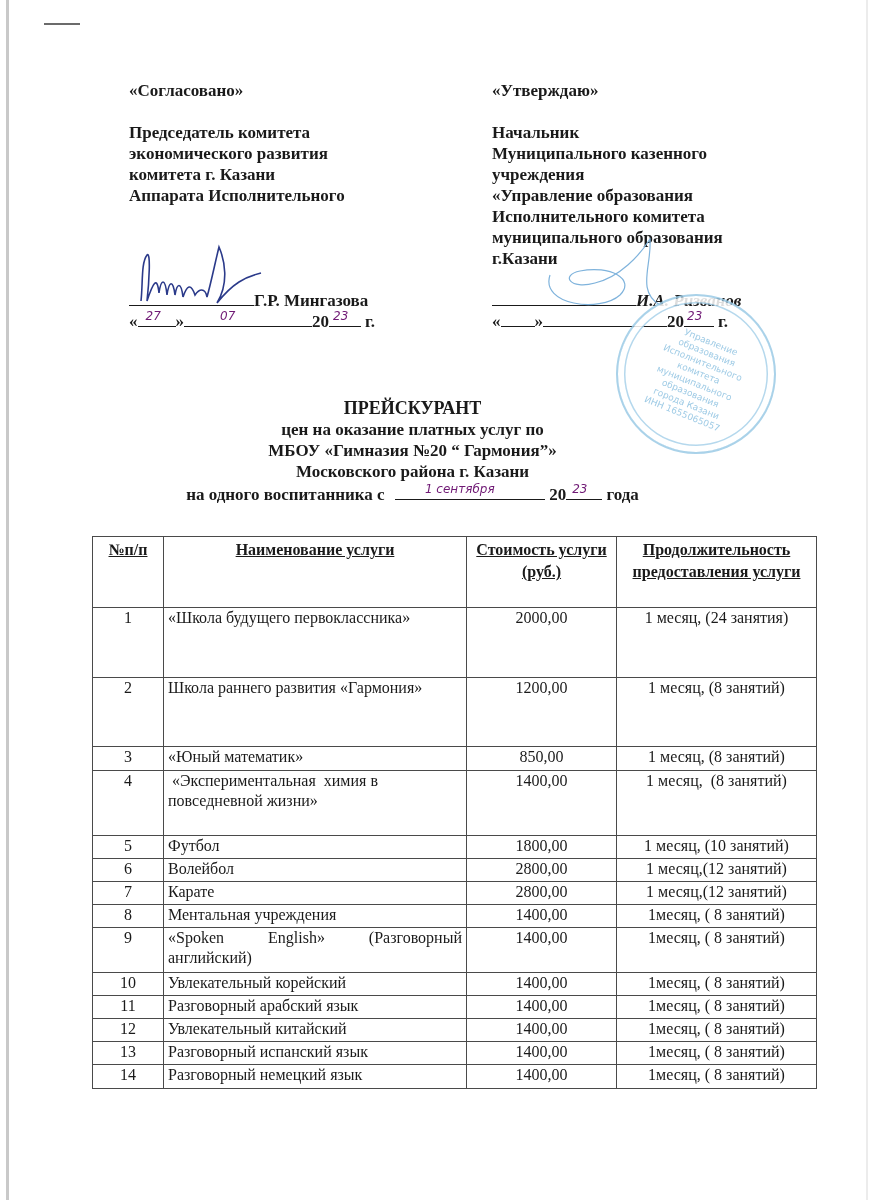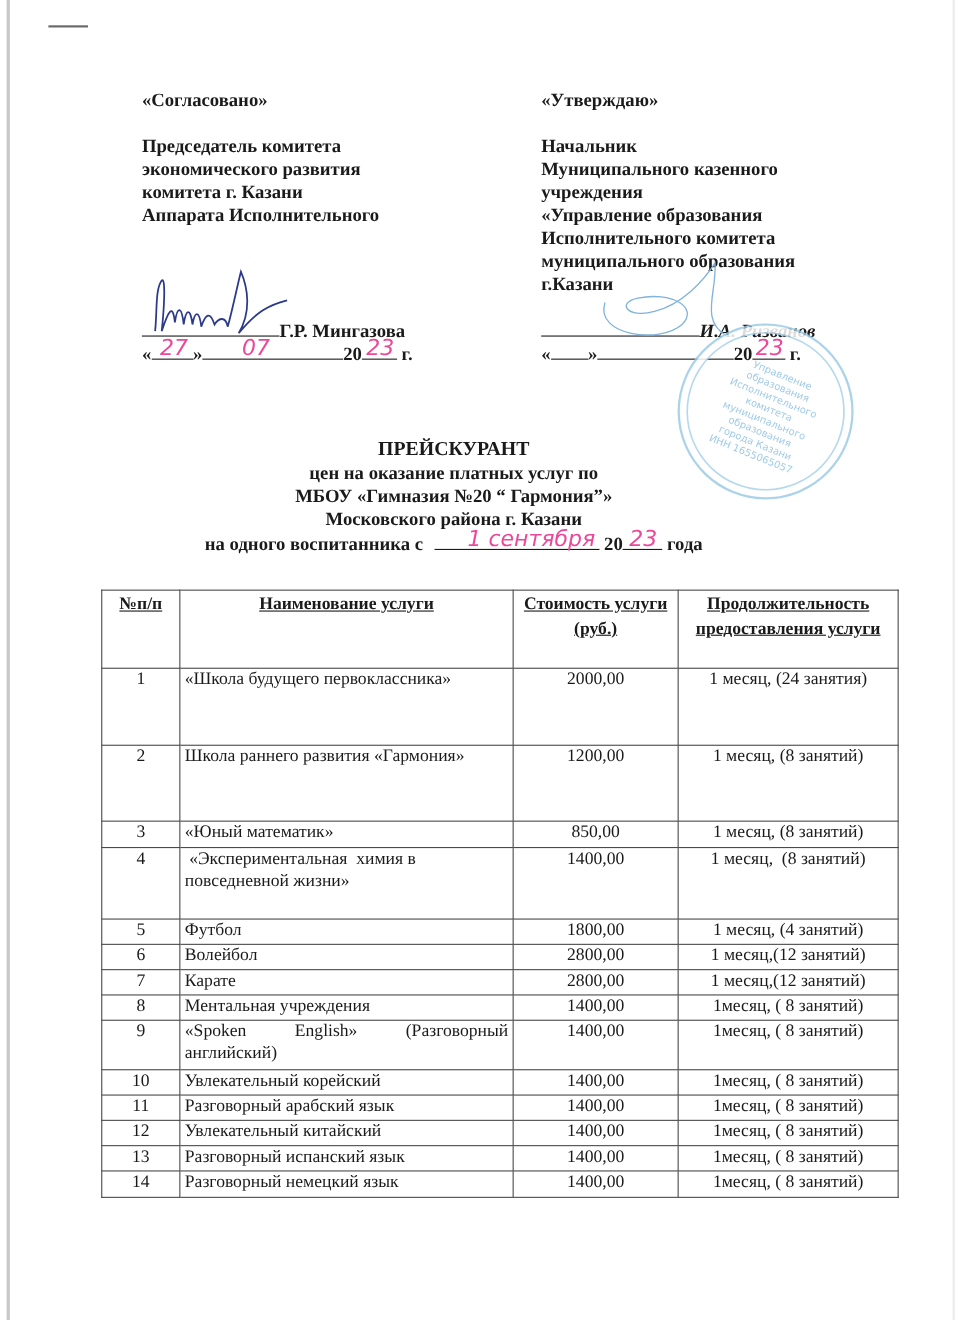--- a/index.html
+++ b/index.html
@@ -16,21 +16,21 @@
     .approval { position: absolute; font-weight: bold; font-size: 17px; line-height: 21px; }
     .approval .heading { margin-bottom: 21px; }
     .approval .line { white-space: nowrap; }
     .left-block { left: 129px; top: 80px; width: 300px; }
     .right-block { left: 492px; top: 80px; width: 340px; }
 
     .sig-row { position: absolute; font-weight: bold; font-size: 17px; line-height: 21px; white-space: nowrap; }
     .uline { display: inline-block; border-bottom: 1.5px solid #1a1a1a; height: 17px; vertical-align: baseline; position: relative; }
     .handwrite {
       font-family: "DejaVu Sans", sans-serif; font-style: italic; font-weight: normal;
-      color: #ec4899; font-size: 20px; position: absolute; bottom: -1px; white-space: nowrap;
+      color: #701a75; font-size: 12px; position: absolute; bottom: -1px; white-space: nowrap;
     }
 
     .signature-left { position: absolute; left: 133px; top: 243px; width: 130px; height: 65px; }
     .signature-right { position: absolute; left: 540px; top: 235px; width: 150px; height: 80px; }
 
     .stamp {
       position: absolute; left: 616px; top: 294px; width: 156px; height: 156px; border-radius: 50%;
       border: 2px solid #9ccbe6; box-shadow: inset 0 0 0 6px #fff, inset 0 0 0 7.5px #a9d2ea;
       color: #8ec2e1; font-family: "DejaVu Sans", sans-serif; font-size: 9px; line-height: 11px;
       opacity: 0.85; transform: rotate(22deg);
@@ -158,21 +158,21 @@
     <tr style="height:65px;">
       <td class="col-num">4</td>
       <td class="col-name" style="white-space:pre-wrap;"> «Экспериментальная  химия в повседневной жизни»</td>
       <td class="col-price">1400,00</td>
       <td class="col-dur" style="white-space:pre;">1 месяц,  (8 занятий)</td>
     </tr>
     <tr style="height:23px;">
       <td class="col-num">5</td>
       <td class="col-name">Футбол</td>
       <td class="col-price">1800,00</td>
-      <td class="col-dur">1 месяц, (4 занятий)</td>
+      <td class="col-dur">1 месяц, (10 занятий)</td>
     </tr>
     <tr style="height:23px;">
       <td class="col-num">6</td>
       <td class="col-name">Волейбол</td>
       <td class="col-price">2800,00</td>
       <td class="col-dur">1 месяц,(12 занятий)</td>
     </tr>
     <tr style="height:23px;">
       <td class="col-num">7</td>
       <td class="col-name">Карате</td>

